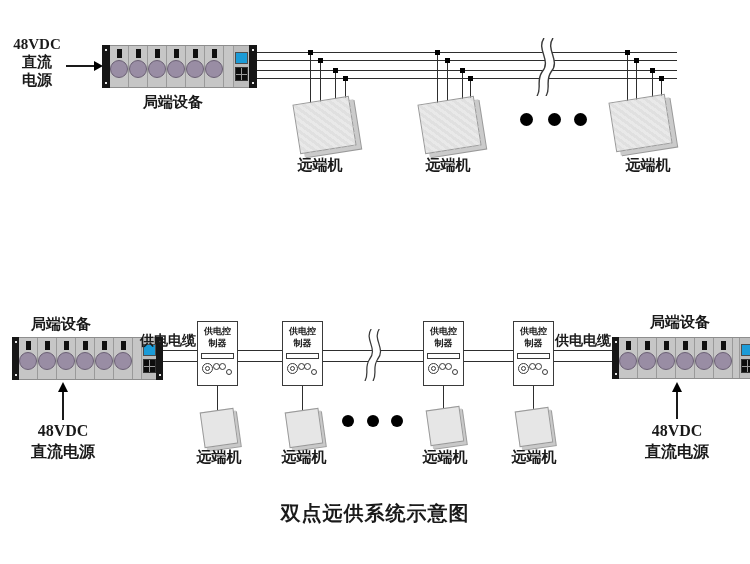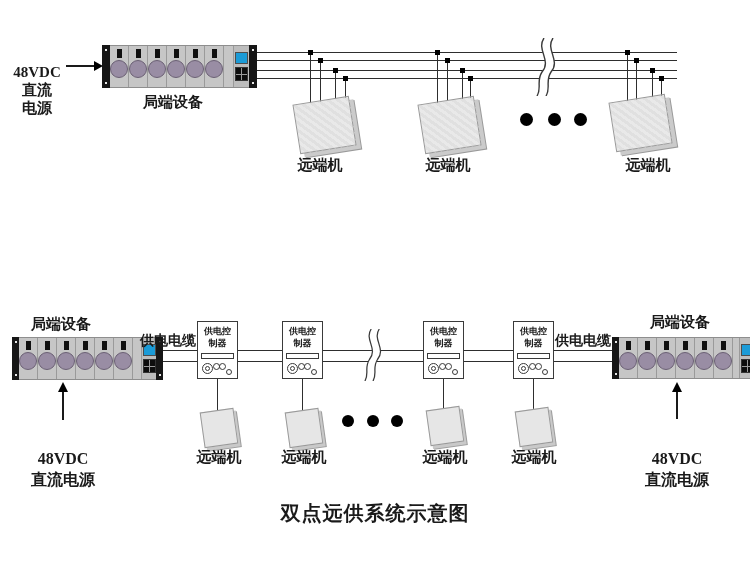--- a/index.html
+++ b/index.html
@@ -1,19 +1,19 @@
 <!DOCTYPE html>
 <html><head>
 <meta charset="utf-8">
 <style>
   html,body{margin:0;padding:0;background:#fff;}
   #canvas{position:relative;width:750px;height:564px;background:#ffffff;overflow:hidden;
           font-family:"Liberation Sans","DejaVu Sans",sans-serif;color:#1a1a1a;}
   .abs{position:absolute;}
-  .txt{font-weight:bold;text-align:center;line-height:1.15;margin-top:28px;}
+  .txt{font-weight:bold;text-align:center;line-height:1.15;}
   .serif{font-family:"Liberation Serif","DejaVu Serif",serif;}
   
   .hline{position:absolute;height:1px;background:#2e2e2e;z-index:1;}
   .drop{position:absolute;width:1px;background:#2e2e2e;z-index:1;}
   .drop::before{content:"";position:absolute;top:-2px;left:-2px;width:5px;height:5px;background:#000;}
   .vconn{position:absolute;width:1px;background:#2e2e2e;z-index:1;}
   
   .rack{position:absolute;display:flex;z-index:3;background:#c9c9c9;}
   .rail{background:#161616;position:relative;flex:0 0 auto;}
   .rail::before,.rail::after{content:"";position:absolute;left:50%;margin-left:-1px;width:2px;height:2px;background:#e8e8e8;}
@@ -28,21 +28,21 @@
   .gridsq{width:11px;height:12px;margin-top:3px;background:#0d0d0d;
           background-image:linear-gradient(#9a9a9a 1px,transparent 1px),linear-gradient(90deg,#9a9a9a 1px,transparent 1px);
           background-size:6px 7px;background-position:-1px -1px;border:1px solid #333;}
   
   .ru-top{position:absolute;z-index:2;width:55px;height:48px;transform:rotate(-9deg);
           background:repeating-linear-gradient(45deg,#e9e9e9 0 3px,#e0e0e0 3px 6px);
           border:1px solid #9a9a9a;box-shadow:4px 4px 0 #cbcbcb,5px 5px 0 #9a9a9a;}
   .ru-bot{position:absolute;z-index:2;width:32px;height:34px;transform:rotate(-8deg);
           background:#e6e6e6;border:1px solid #9a9a9a;box-shadow:2px 3px 0 #c9c9c9,3px 4px 0 #9d9d9d;}
   
-  .ctrl{position:absolute;width:41px;height:58px;background:#fff;border:1px solid #3a3a3a;z-index:3;
+  .ctrl{position:absolute;width:41px;height:65px;background:#fff;border:1px solid #3a3a3a;z-index:3;
         box-sizing:border-box;}
   .ctrl-text{font-size:9px;font-weight:bold;text-align:center;line-height:1.3;margin-top:4px;}
   .ctrl-slot{margin:4px auto 0 auto;width:33px;height:6px;border:1px solid #3a3a3a;box-sizing:border-box;}
   .ctrl-circles{position:relative;height:18px;margin-top:2px;}
   .c-big{position:absolute;left:4px;top:2px;width:9px;height:9px;border:1px solid #3a3a3a;border-radius:50%;}
   .c-big::after{content:"";position:absolute;left:2px;top:2px;width:3px;height:3px;border:1px solid #3a3a3a;border-radius:50%;}
   .c-sm{position:absolute;width:5px;height:5px;border:1px solid #3a3a3a;border-radius:50%;top:2px;}
   .c-tiny{position:absolute;width:4px;height:4px;border:1px solid #3a3a3a;border-radius:50%;top:8px;left:28px;}
   
   .ah-right{position:absolute;width:0;height:0;border-top:5px solid transparent;border-bottom:5px solid transparent;border-left:9px solid #000;z-index:2;}

